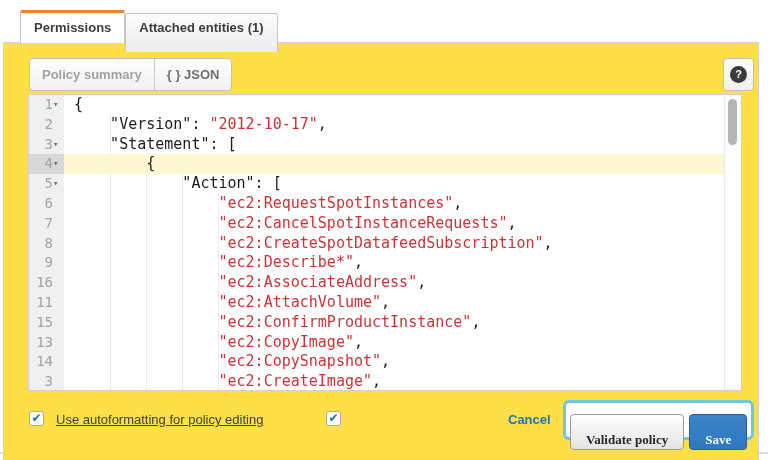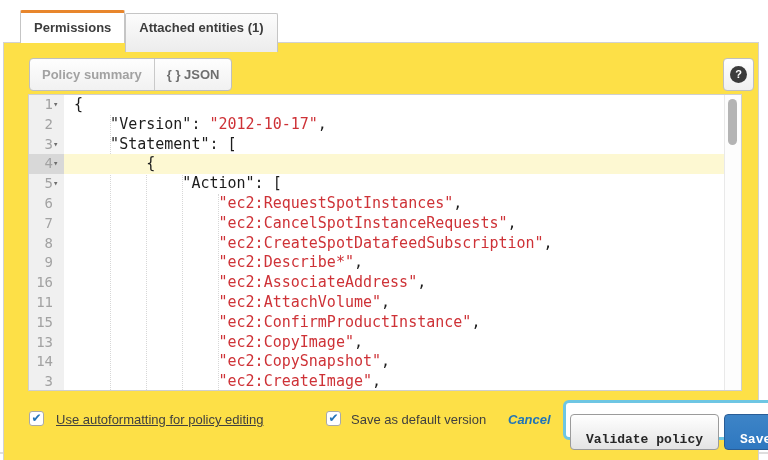--- a/index.html
+++ b/index.html
@@ -57,25 +57,25 @@
   .seg-s{color:var(--string-red);}
   .active-line{position:absolute;left:0;right:0;height:19.8px;background:var(--active-line-yellow);z-index:1;}
   .indent-guide{position:absolute;bottom:0;width:0;border-left:1px dotted #d7d7d7;z-index:0;}
   .scrollbar{position:relative;width:17px;flex:none;background:#fdfdfd;border-left:1px solid #e9e9e9;}
   .scroll-thumb{position:absolute;left:3px;top:4px;width:9px;height:46px;border-radius:5px;background:#b4b4b4;}
 
   
   .checkbox{position:absolute;width:15px;height:15px;border:1px solid #a9a9a9;border-radius:3px;background:#fff;
             color:var(--check-blue);font-size:12px;font-weight:bold;line-height:13px;text-align:center;cursor:pointer;}
   .chk-label{position:absolute;font-size:13px;color:#3f3f3f;white-space:nowrap;}
-  .cancel-link{position:absolute;font-size:13px;font-weight:bold;color:var(--link-blue);cursor:pointer;white-space:nowrap;font-style:italic;}
+  .cancel-link{position:absolute;font-size:13px;font-weight:bold;color:var(--link-blue);cursor:pointer;white-space:nowrap;}
   .btn-ring{position:absolute;left:559px;top:357px;height:40px;border:3px solid var(--focus-ring-cyan);
             border-radius:6px;background:#fff;display:flex;align-items:center;gap:5px;padding:0 4px;}
   .btn{height:29px;font-size:13px;font-weight:bold;border-radius:4px;padding:17px 15px;cursor:pointer;white-space:nowrap;
-       font-family:Liberation Mono, monospace;margin-top:24px;}
+       font-family:Liberation Serif, serif;margin-top:24px;}
   .btn.validate{color:#272727;border:1px solid #9b9b9b;background:linear-gradient(#ffffff,#e4e4e4);}
   .btn.save{color:#fff;border:1px solid #2a5d96;background:linear-gradient(#3d84c7,var(--save-blue));}
 
   .page-divider{position:absolute;left:0;top:452px;width:768px;height:2px;background:#dedede;}
 </style>
 </head>
 <body>
 
 <div class="stage">
 
@@ -137,21 +137,20 @@
         </div>
       <div class="scrollbar">
         <div class="scroll-thumb"></div>
       </div>
     </div>
 
     <div class="checkbox" style="left:25px;top:368px;">✔</div>
     <div class="chk-label" style="left:52px;top:369px;text-decoration:underline;">Use autoformatting for policy editing</div>
 
     <div class="checkbox" style="left:322px;top:368px;">✔</div>
-    <div class="chk-label" style="left:347px;top:369px;">Save as default version</div>
 
     <div class="cancel-link" style="left:504px;top:369px;">Cancel</div>
 
     <div class="btn-ring">
       <button class="btn validate">Validate policy</button>
       <button class="btn save">Save</button>
     </div>
 
   </div>
 

